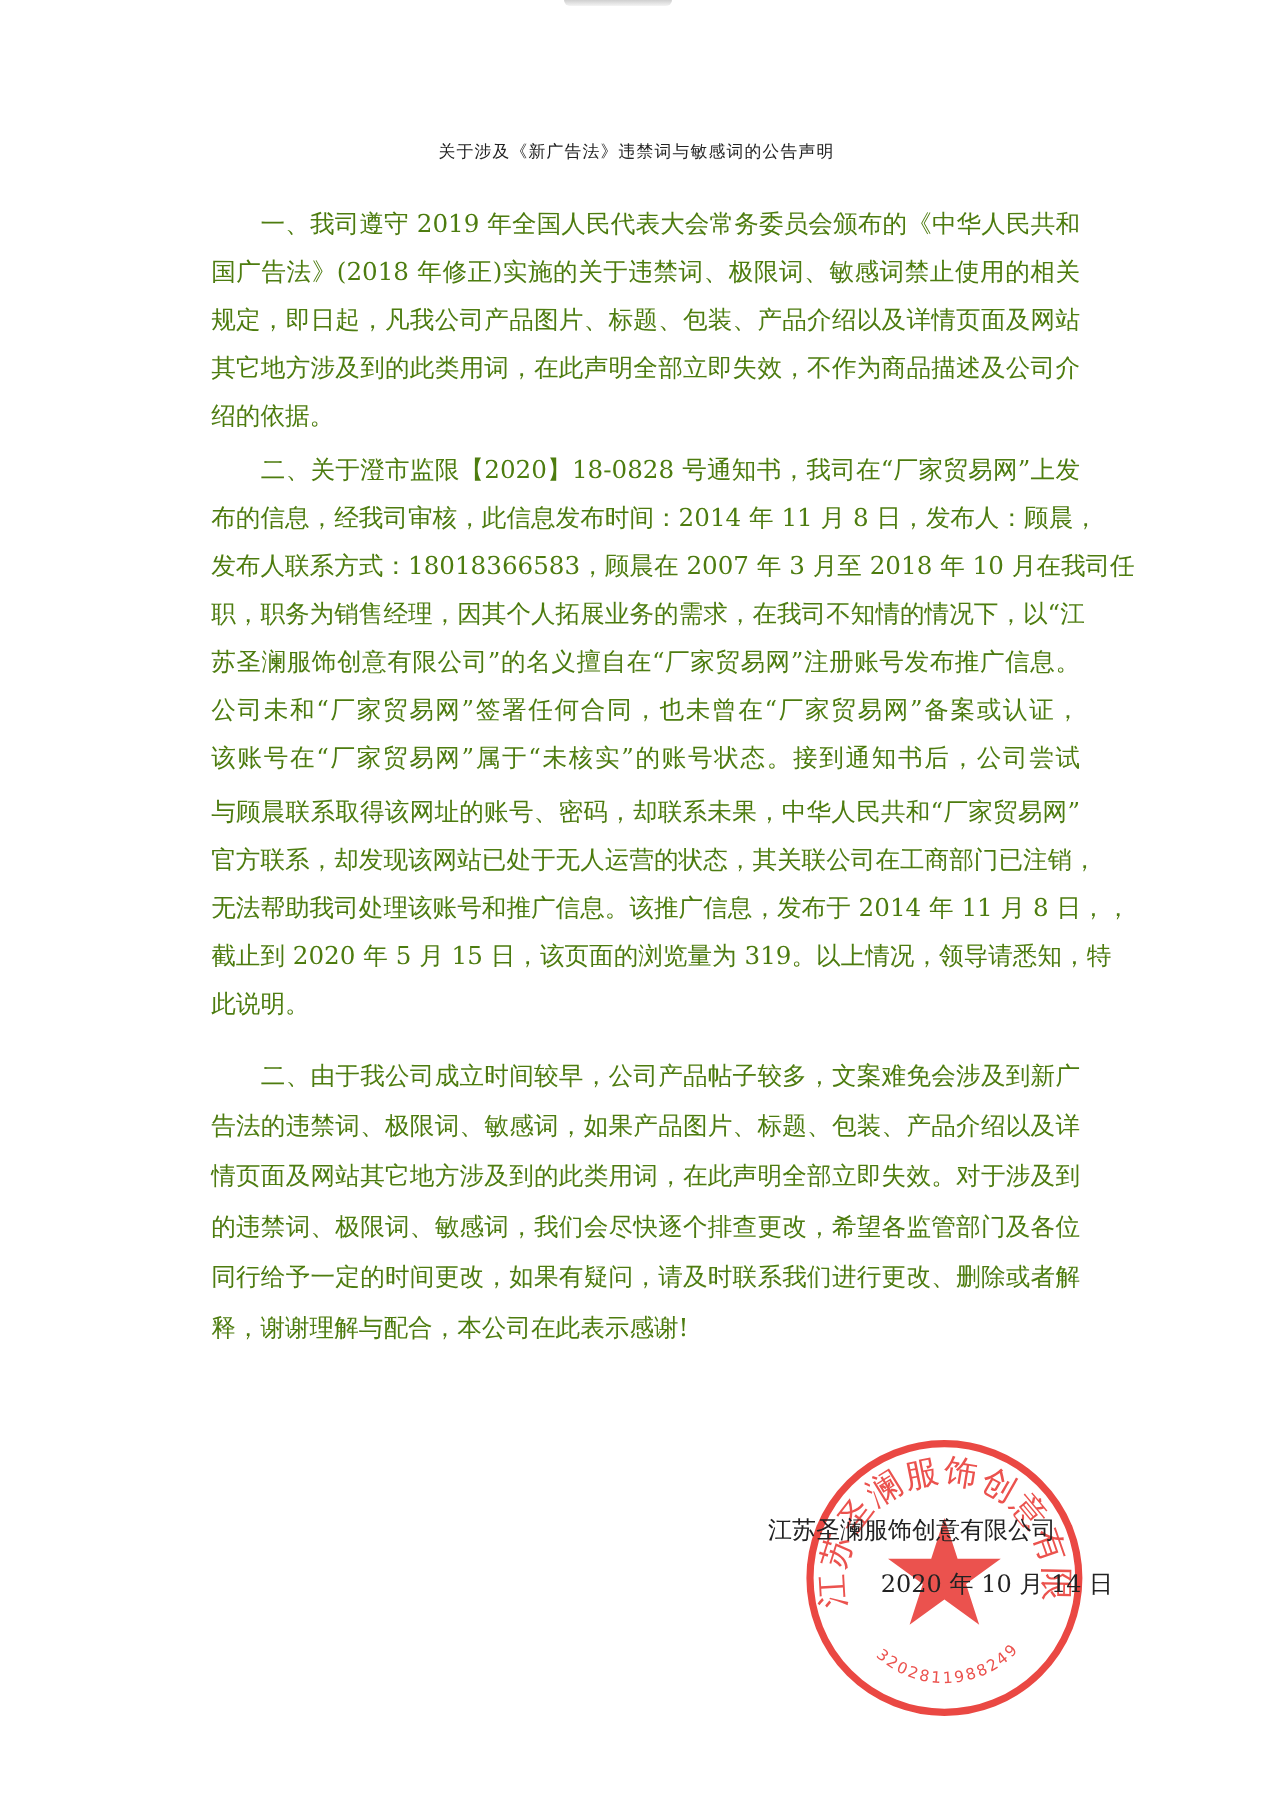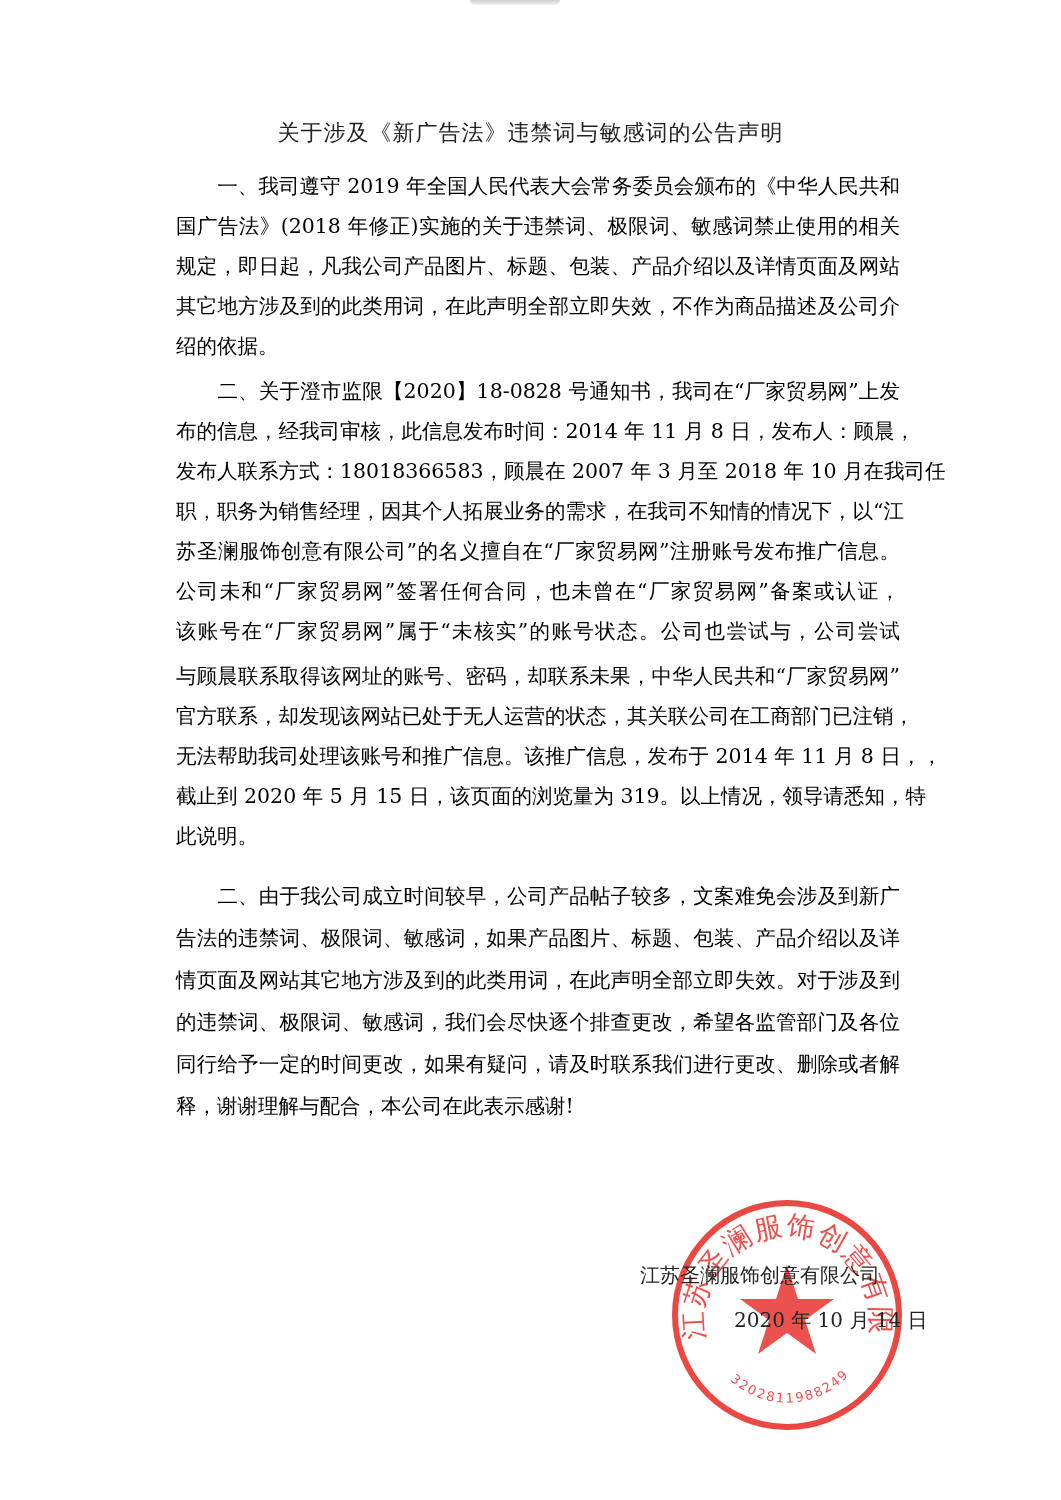--- a/index.html
+++ b/index.html
@@ -1,20 +1,20 @@
 <!DOCTYPE html>
 <html><head>
 <meta charset="utf-8">
 <style>
   html, body { margin:0; padding:0; }
   body { width:1061px; height:1500px; background:#ffffff; position:relative; overflow:hidden;
          font-family:"DejaVu Serif","Liberation Serif",serif; color:#1a1a1a; }
   .scan-mark { position:absolute; left:470px; top:0; width:90px; height:5px; background:linear-gradient(#cfcfcf,#f4f4f4); border-radius:0 0 6px 6px; }
-  .title { position:absolute; left:0; width:1061px; top:118px; text-align:center; font-size:22px; letter-spacing:1px; color:#222; }
-  .line { position:absolute; left:176px; width:724px; font-size:20.5px; white-space:nowrap; line-height:28px; color:#000000; text-align:justify; text-align-last:justify; }
+  .title { position:absolute; left:0; width:1061px; top:118px; text-align:center; font-size:14px; letter-spacing:1px; color:#222; }
+  .line { position:absolute; left:176px; width:724px; font-size:20.5px; white-space:nowrap; line-height:28px; color:#4d7c0f; text-align:justify; text-align-last:justify; }
   .line.last { text-align-last:left; }
   .sig { position:absolute; font-size:20px; white-space:nowrap; color:#222; z-index:2; }
   .seal { position:absolute; left:667px; top:1195px; width:240px; height:240px; z-index:1; }
 </style>
 </head>
 <body>
 
 <div class="scan-mark"></div>
 
 <div class="title">关于涉及《新广告法》违禁词与敏感词的公告声明</div>
@@ -24,21 +24,21 @@
 <div class="line" style="top:252px">规定，即日起，凡我公司产品图片、标题、包装、产品介绍以及详情页面及网站</div>
 <div class="line" style="top:292px">其它地方涉及到的此类用词，在此声明全部立即失效，不作为商品描述及公司介</div>
 <div class="line last" style="top:332px">绍的依据。</div>
 
 <div class="line" style="top:377px">　　二、关于澄市监限【2020】18-0828 号通知书，我司在“厂家贸易网”上发</div>
 <div class="line" style="top:417px">布的信息，经我司审核，此信息发布时间：2014 年 11 月 8 日，发布人：顾晨，</div>
 <div class="line" style="top:457px">发布人联系方式：18018366583，顾晨在 2007 年 3 月至 2018 年 10 月在我司任</div>
 <div class="line" style="top:497px">职，职务为销售经理，因其个人拓展业务的需求，在我司不知情的情况下，以“江</div>
 <div class="line" style="top:537px">苏圣澜服饰创意有限公司”的名义擅自在“厂家贸易网”注册账号发布推广信息。</div>
 <div class="line" style="top:577px">公司未和“厂家贸易网”签署任何合同，也未曾在“厂家贸易网”备案或认证，</div>
-<div class="line" style="top:617px">该账号在“厂家贸易网”属于“未核实”的账号状态。公司也尝试与，公司尝试</div>
+<div class="line" style="top:617px">该账号在“厂家贸易网”属于“未核实”的账号状态。接到通知书后，公司尝试</div>
 <div class="line" style="top:662px">与顾晨联系取得该网址的账号、密码，却联系未果，中华人民共和“厂家贸易网”</div>
 <div class="line" style="top:702px">官方联系，却发现该网站已处于无人运营的状态，其关联公司在工商部门已注销，</div>
 <div class="line" style="top:742px">无法帮助我司处理该账号和推广信息。该推广信息，发布于 2014 年 11 月 8 日，，</div>
 <div class="line" style="top:782px">截止到 2020 年 5 月 15 日，该页面的浏览量为 319。以上情况，领导请悉知，特</div>
 <div class="line last" style="top:822px">此说明。</div>
 
 <div class="line" style="top:882px">　　二、由于我公司成立时间较早，公司产品帖子较多，文案难免会涉及到新广</div>
 <div class="line" style="top:924px">告法的违禁词、极限词、敏感词，如果产品图片、标题、包装、产品介绍以及详</div>
 <div class="line" style="top:966px">情页面及网站其它地方涉及到的此类用词，在此声明全部立即失效。对于涉及到</div>
 <div class="line" style="top:1008px">的违禁词、极限词、敏感词，我们会尽快逐个排查更改，希望各监管部门及各位</div>

